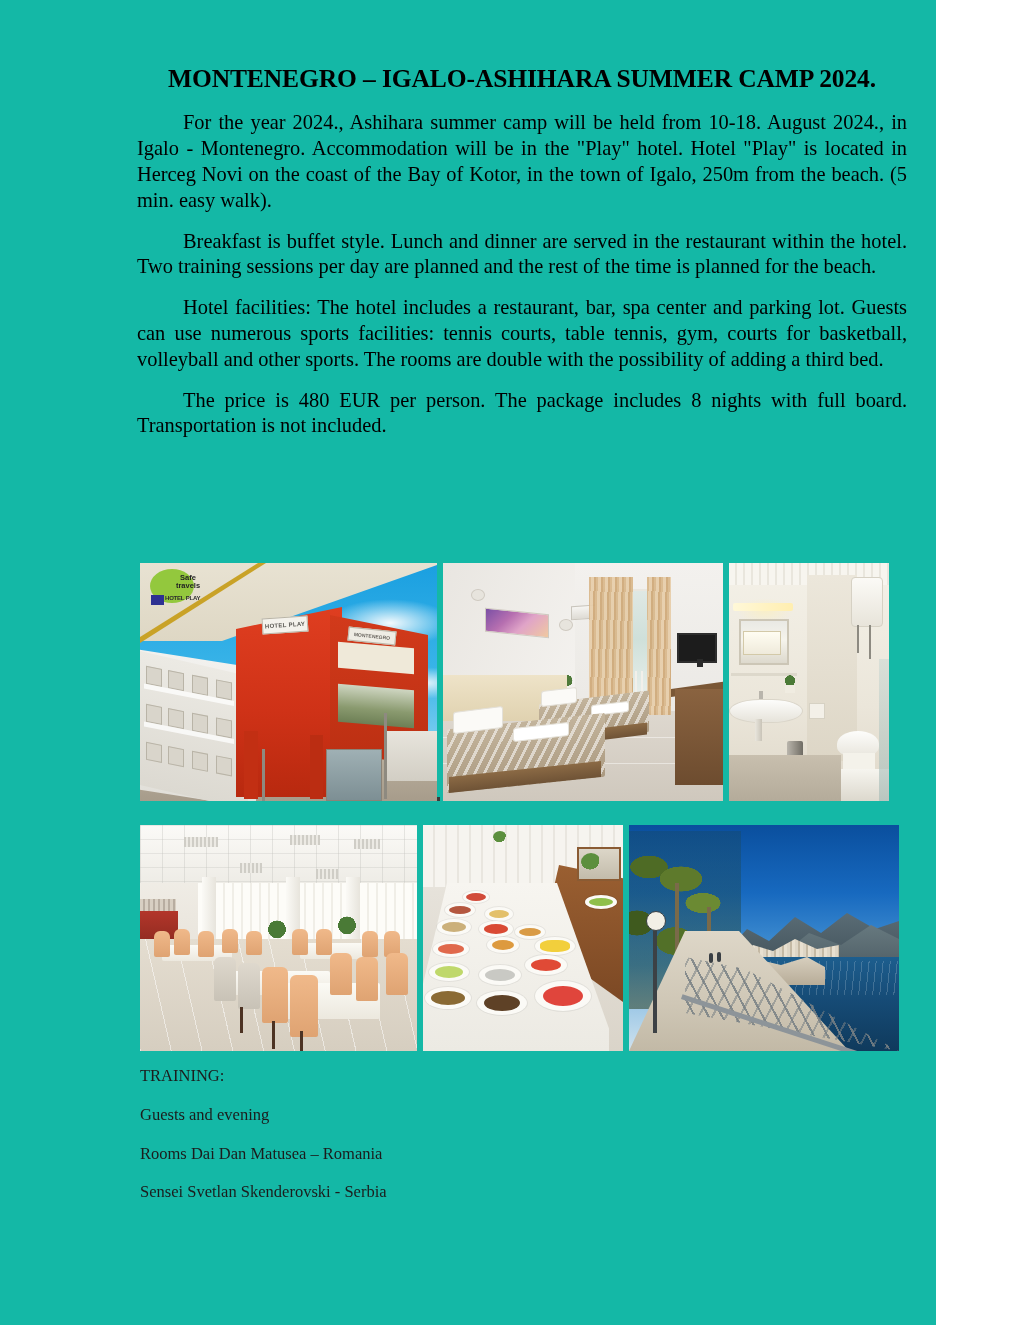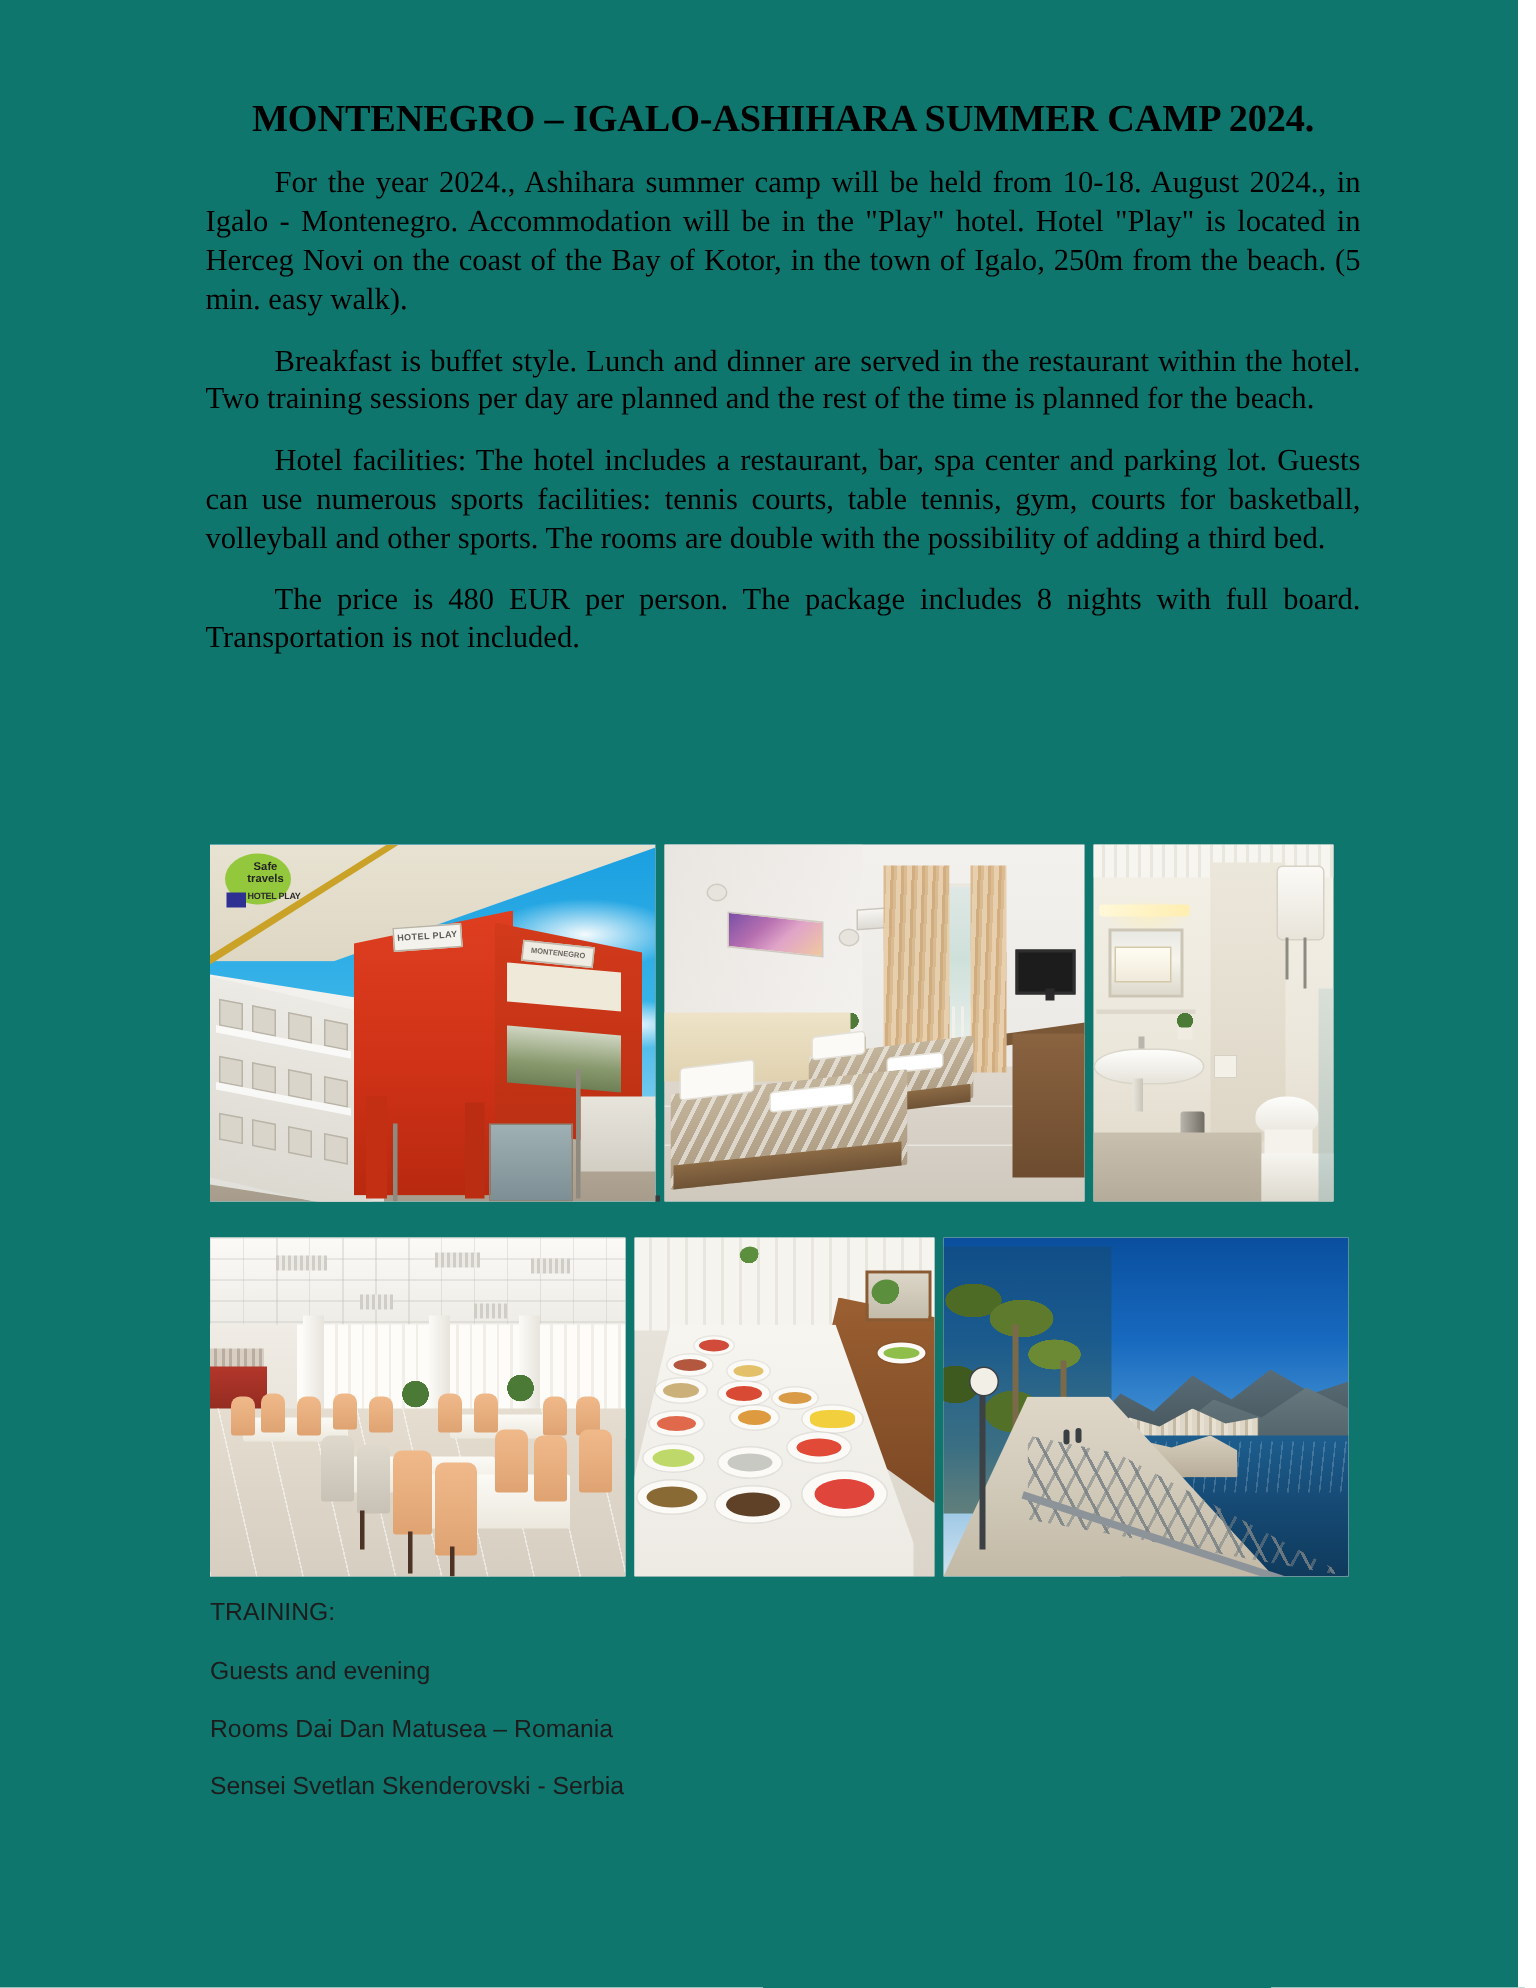--- a/index.html
+++ b/index.html
@@ -2,23 +2,23 @@
 <html><head>
 <meta charset="utf-8">
 <style>
   html, body {
     margin: 0;
     padding: 0;
     background: #ffffff;
   }
   .page {
     position: relative;
-    width: 1012px;
+    width: 936px;
     height: 1325px;
-    background: #0f766e;
+    background: #14b8a6;
     overflow: hidden;
     font-family: "Liberation Serif", "DejaVu Serif", serif;
     color: #000000;
   }
   .content {
     position: absolute;
     left: 137px;
     top: 0;
     width: 770px;
   }
@@ -176,21 +176,21 @@
     position:absolute; width: 3px; background: #8e8a80;
   }
   .ph-hotel .badge {
     position: absolute; left: 8px; top: 6px; width: 56px; height: 44px; z-index: 5;
   }
   .ph-hotel .badge .circ {
     position: absolute; left: 2px; top: 0; width: 44px; height: 34px;
     background: #93c83d; border-radius: 50%;
   }
   .ph-hotel .badge .btxt {
-    position: absolute; left: 9px; top: 5px; width: 40px; text-align: center;
+    position: absolute; left: 20px; top: 5px; width: 40px; text-align: center;
     font-family: "Liberation Sans", sans-serif; font-weight: bold;
     font-size: 7.5px; line-height: 1.05; color: #232323;
   }
   .ph-hotel .badge .wttc {
     position: absolute; left: 3px; top: 26px; width: 13px; height: 10px;
     background: #2e3192;
   }
   .ph-hotel .badge .blabel {
     position: absolute; left: 17px; top: 26px;
     font-family: "Liberation Sans", sans-serif; font-weight: bold;
@@ -560,20 +560,21 @@
     top: 1066px;
     width: 500px;
     font-family: "Liberation Sans", "DejaVu Sans", sans-serif;
     font-size: 16.5px;
     color: #1c1c1c;
   }
   .training .tline {
     margin: 0 0 19px 0;
     line-height: 1.2;
     white-space: nowrap;
+    font-family: Liberation Serif, serif;
   }
   .training .tline:last-child { margin-bottom: 0; }
 </style>
 </head>
 <body>
 
 <div class="page">
 
   <div class="content">
 

